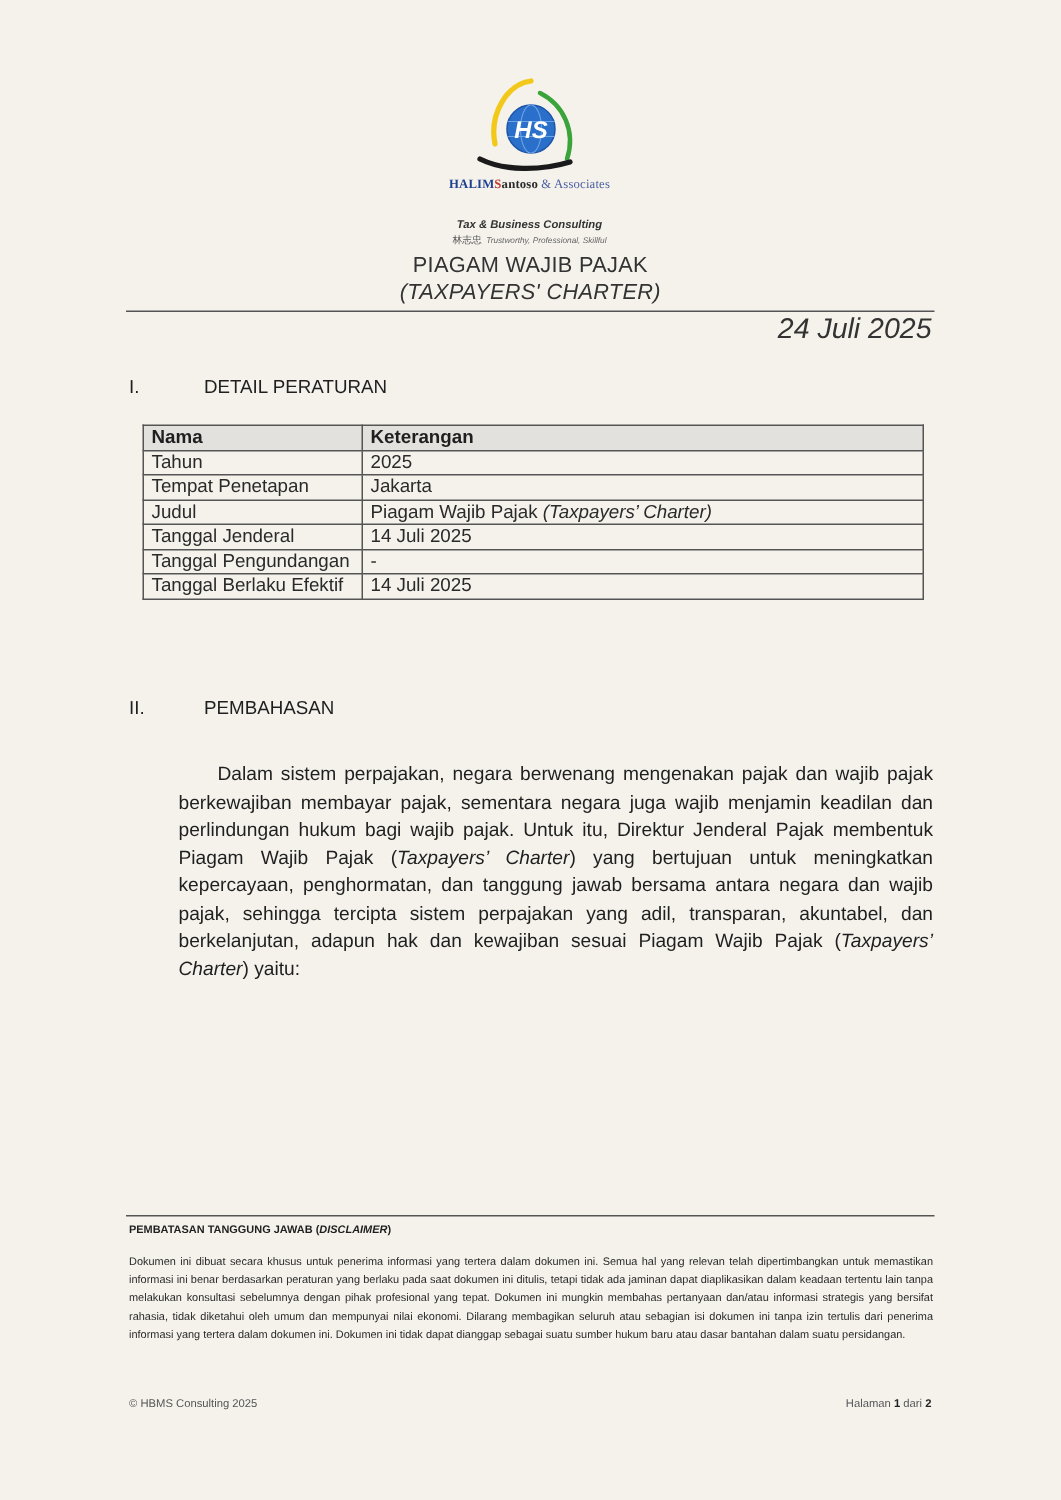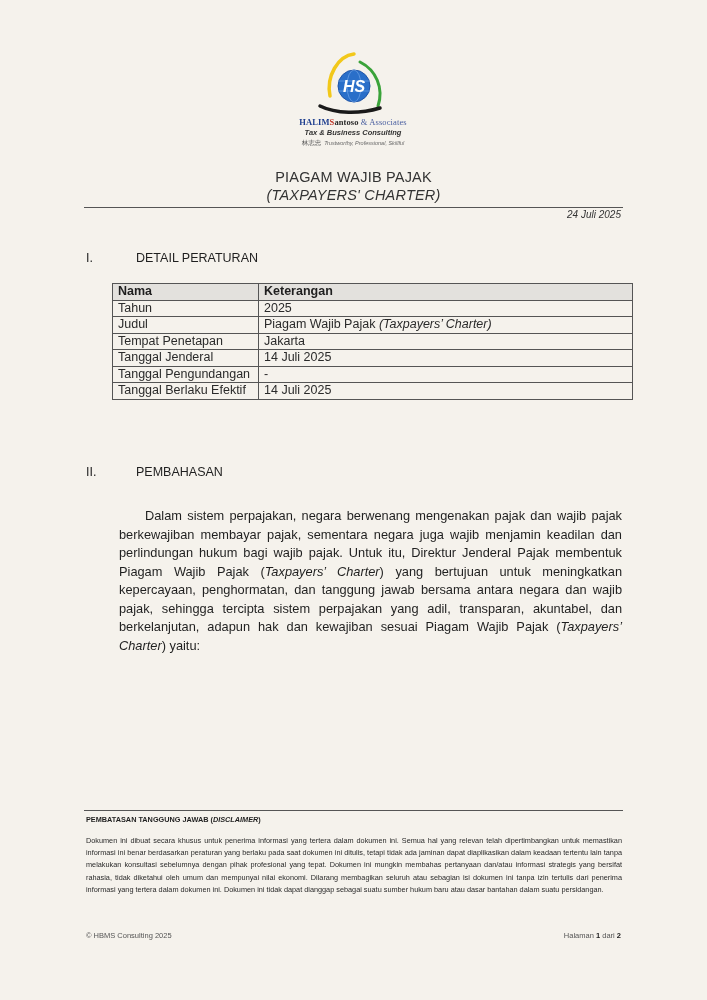--- a/index.html
+++ b/index.html
@@ -34,21 +34,21 @@
     .logo-name .halim { color: #1f3f8f; font-weight: bold; }
     .logo-name .santoso { color: #2a2a2a; font-weight: bold; }
     .logo-name .santoso .s { color: #c0392b; }
     .logo-name .assoc { color: #4a5fa0; }
     .logo-sub {
       font-family: "Liberation Sans", sans-serif;
       font-size: 7.5px;
       font-weight: bold;
       font-style: italic;
       color: #333;
-      margin-top: 1px;
+      margin-top: 18px;
     }
     .logo-tag {
       font-family: "Liberation Sans", sans-serif;
       font-size: 5.5px;
       font-style: italic;
       color: #666;
       margin-top: 2px;
     }
     .logo-tag .cn { font-style: normal; font-size: 6.5px; color: #555; margin-right: 3px; }
 
@@ -73,40 +73,40 @@
     }
     .title-rule {
       position: absolute;
       left: 84px; top: 207px;
       width: 539px; height: 1px;
       background: #555;
     }
     .date {
       position: absolute;
       right: 86px; top: 209px;
-      font-size: 10px;
+      font-size: 19px;
       font-style: italic;
       color: #333;
     }
 
     
     .section-head {
       position: absolute;
       left: 86px;
       font-size: 12.5px;
       color: #1f1f1f;
     }
     .section-head .num { display: inline-block; width: 50px; }
     .sec1 { top: 251px; }
     .sec2 { top: 465px; }
 
     
     .reg-table {
       position: absolute;
-      left: 112px; top: 283px;
+      left: 95px; top: 283px;
       width: 521px;
       border-collapse: collapse;
       font-size: 12.5px;
       color: #2a2a2a;
     }
     .reg-table th, .reg-table td {
       border: 1px solid #555;
       height: 16.5px;
       padding: 0 5px;
       text-align: left;
@@ -222,26 +222,26 @@
         <th class="col1">Nama</th>
         <th>Keterangan</th>
       </tr>
     </thead>
     <tbody>
       <tr>
         <td>Tahun</td>
         <td>2025</td>
       </tr>
       <tr>
+        <td>Tempat Penetapan</td>
+        <td>Jakarta</td>
+      </tr>
+      <tr>
         <td>Judul</td>
         <td><span>Piagam Wajib Pajak </span><span class="em">(Taxpayers’ Charter)</span></td>
-      </tr>
-      <tr>
-        <td>Tempat Penetapan</td>
-        <td>Jakarta</td>
       </tr>
       <tr>
         <td>Tanggal Jenderal</td>
         <td>14 Juli 2025</td>
       </tr>
       <tr>
         <td>Tanggal Pengundangan</td>
         <td>-</td>
       </tr>
       <tr>

